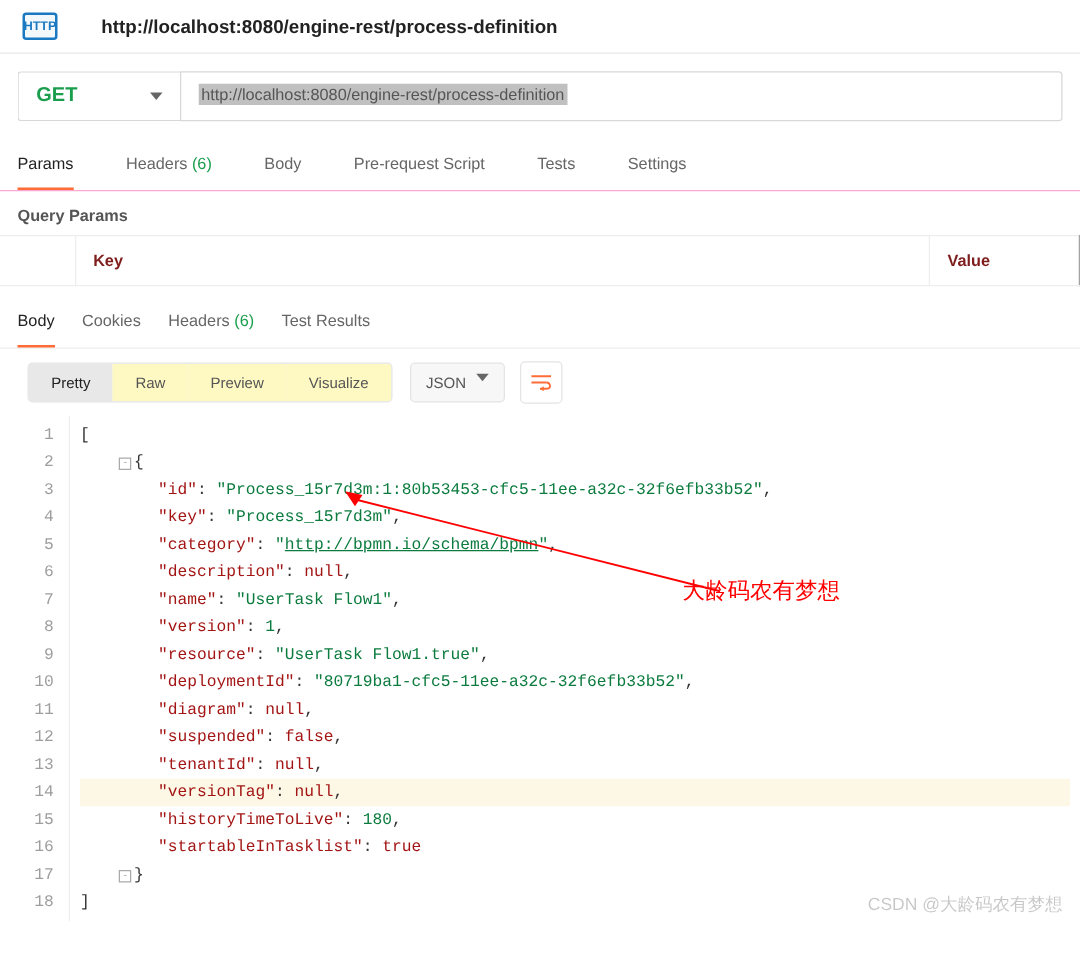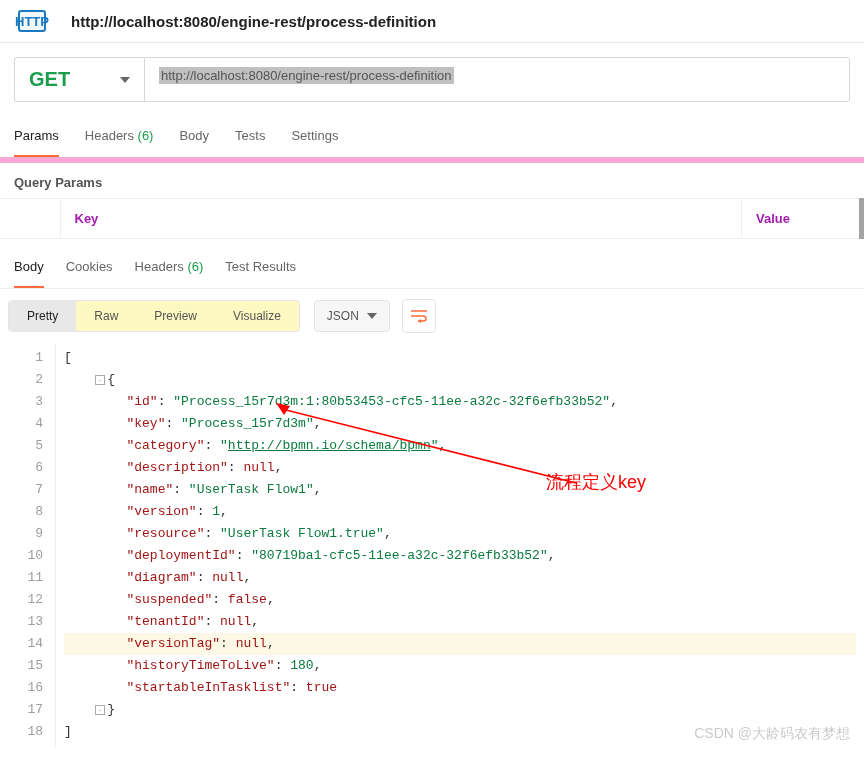--- a/index.html
+++ b/index.html
@@ -18,24 +18,24 @@
       border-bottom: 1px solid #e8e8e8;
     }
     .http-badge {
       width: 28px;
       height: 22px;
       border: 2px solid #1b79c2;
       border-radius: 3px;
       display: flex;
       align-items: center;
       justify-content: center;
-      font-size: 13px;
+      font-size: 10px;
       font-weight: bold;
       color: #1b79c2;
-      margin-right: 25px;
+      margin-right: 35px;
       background: #f2f8fc;
     }
     .title-url {
       font-size: 15px;
       font-weight: 600;
       color: #222;
     }
     .request-bar {
       display: flex;
       padding: 14px;
@@ -43,21 +43,21 @@
     }
     .method-select {
       width: 130px;
       border: 1px solid #d8d8d8;
       border-right: none;
       border-radius: 3px 0 0 3px;
       padding: 10px 14px;
       display: flex;
       align-items: center;
       justify-content: space-between;
-      font-size: 20px;
+      font-size: 16px;
       font-weight: 600;
       color: #1a9e4d;
       cursor: pointer;
       background: #fff;
     }
     .chevron-down {
       width: 0; height: 0;
       border-left: 5px solid transparent;
       border-right: 5px solid transparent;
       border-top: 6px solid #666;
@@ -67,23 +67,23 @@
       border: 1px solid #d8d8d8;
       border-radius: 0 3px 3px 0;
       padding: 10px 14px;
       font-size: 13px;
       color: #555;
       background: #fff;
     }
     .url-input span { background: #c0c0c0; padding: 1px 2px; }
     .tabs {
       display: flex;
-      gap: 26px;
+      gap: 42px;
       padding: 0 14px;
-      border-bottom: 6px solid #f9a8d4;
+      border-bottom: 1px solid #f9a8d4;
     }
     .tab {
       padding: 12px 0;
       font-size: 13px;
       color: #666;
       cursor: pointer;
     }
     .tab.active {
       color: #222;
       border-bottom: 2px solid #ff6c37;
@@ -98,38 +98,38 @@
     }
     .params-table {
       width: 100%;
       border-collapse: collapse;
     }
     .params-table th {
       text-align: left;
       padding: 12px 14px;
       font-weight: 600;
       font-size: 13px;
-      color: #a21caf;
+      color: #7f1d1d;
       border-top: 1px solid #eee;
       border-bottom: 1px solid #eee;
     }
     .th-check { width: 60px; border-right: 1px solid #eee; }
     .th-key { border-right: 1px solid #eee; }
-    .th-value { width: 120px; border-right: 5px solid #a3a3a3; }
+    .th-value { width: 120px; border-right: 1px solid #a3a3a3; }
     .resp-tabs {
       display: flex;
       gap: 22px;
       padding: 0 14px;
       border-bottom: 1px solid #eee;
       margin-top: 8px;
     }
     .resp-toolbar {
       display: flex;
       align-items: center;
-      padding: 10px 8px;
+      padding: 10px 22px;
       gap: 6px;
     }
     .resp-view-group {
       display: flex;
       border: 1px solid #e4e4e4;
       border-radius: 4px;
       overflow: hidden;
       background: #f7f7f7;
     }
     .resp-view-btn {
@@ -144,21 +144,21 @@
       color: #222;
       font-weight: 500;
     }
     .format-select {
       padding: 8px 12px;
       border: 1px solid #e4e4e4;
       border-radius: 4px;
       font-size: 12px;
       color: #555;
       display: flex;
-      align-items: center;
+      align-items: flex-start;
       gap: 8px;
       margin-left: 8px;
       cursor: pointer;
       background: #f7f7f7;
     }
     .wrap-btn {
       width: 34px;
       height: 34px;
       border: 1px solid #e4e4e4;
       border-radius: 4px;
@@ -243,20 +243,21 @@
   </div>
   <div class="url-input">
     <span>http://localhost:8080/engine-rest/process-definition</span>
   </div>
 </div>
 
 <div class="tabs">
   <div class="tab active"><span>Params</span></div>
   <div class="tab"><span>Headers</span> <span class="count">(6)</span></div>
   <div class="tab"><span>Body</span></div>
+  <div class="tab"><span>Pre-request Script</span></div>
   <div class="tab"><span>Tests</span></div>
   <div class="tab"><span>Settings</span></div>
 </div>
 
 <div class="section-label">Query Params</div>
 <table class="params-table">
   <tbody>
       <tr>
     <th class="th-check"></th>
     <th class="th-key">Key</th>
@@ -331,17 +332,17 @@
     <div class="code-line hl">        <span class="s-key">"versionTag"</span><span class="s-punct">: </span><span class="s-null">null</span><span class="s-punct">,</span></div>
     <div class="code-line">        <span class="s-key">"historyTimeToLive"</span><span class="s-punct">: </span><span class="s-num">180</span><span class="s-punct">,</span></div>
     <div class="code-line">        <span class="s-key">"startableInTasklist"</span><span class="s-punct">: </span><span class="s-bool">true</span></div>
     <div class="code-line">    <span class="fold">-</span><span class="s-punct">}</span></div>
     <div class="code-line"><span class="s-punct">]</span></div>
 
     <svg class="arrow-svg" style="left:220px; top:60px;" width="310" height="90">
       <line x1="300" y1="80" x2="6" y2="6" stroke="#f00" stroke-width="1.5"></line>
       <polygon points="0,0 14,3 8,12" fill="#f00"></polygon>
     </svg>
-    <div class="annotation" style="left:490px; top:128px;">流程定义key</div>
+    <div class="annotation" style="left:490px; top:128px;">大龄码农有梦想</div>
   </div>
 </div>
 
 <div class="watermark">CSDN @大龄码农有梦想</div>
 
 </body></html>

